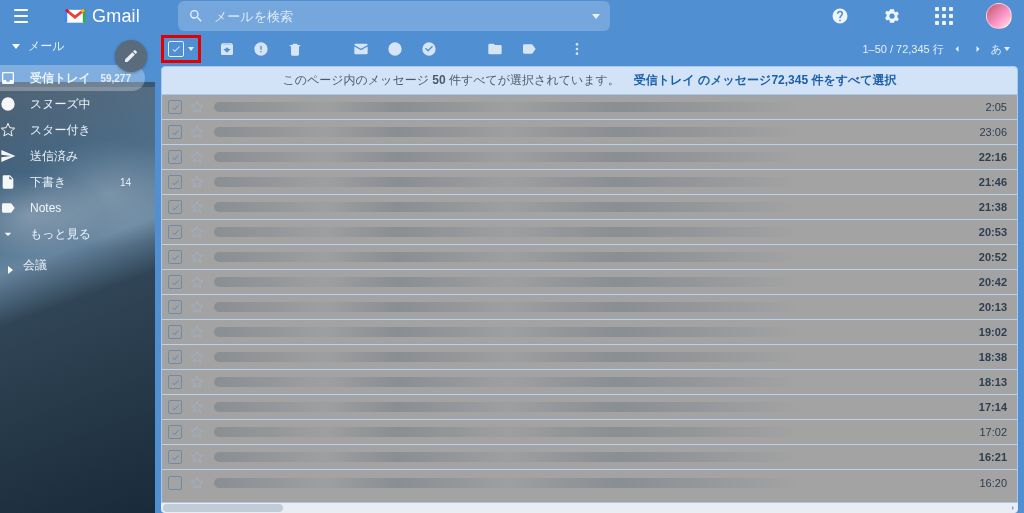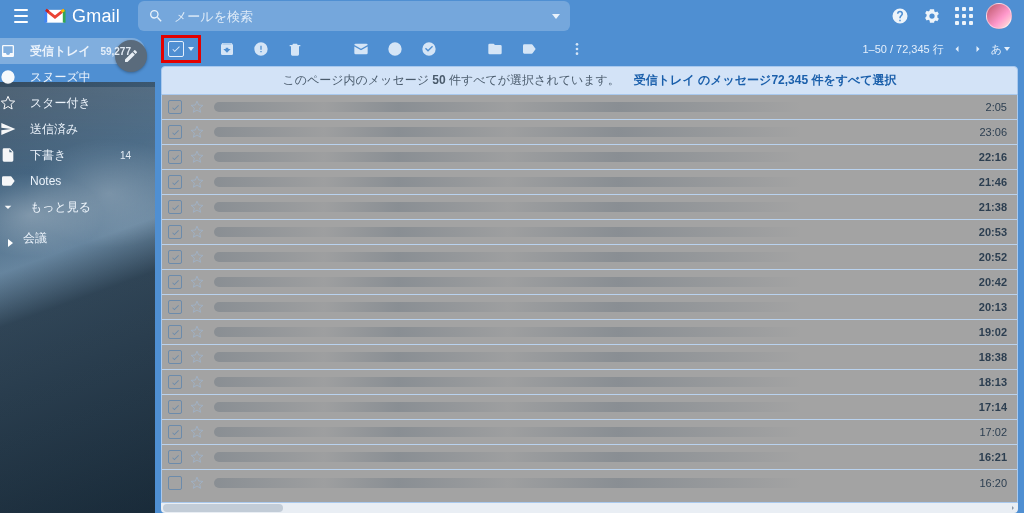--- a/index.html
+++ b/index.html
@@ -8,20 +8,21 @@
     width: 1024px; height: 513px; overflow: hidden;
     background: #4f8fd2;
   }
 
   
   .header {
     height: 32px;
     display: flex; align-items: center;
     padding: 0 12px;
     color: #fff;
+    gap: 20px;
   }
   .menu-icon { width: 18px; height: 18px; display:flex; flex-direction:column; justify-content:space-between; cursor:pointer; padding:2px;}
   .menu-icon span { display:block; height:2px; background:#fff; border-radius:1px;}
   .logo { display:flex; align-items:center; margin-left:14px; font-size:18px; font-weight:500; color:#fff; letter-spacing:.2px;}
   .logo-m { width:22px; height:16px; margin-right:6px; position:relative;}
   .logo-m svg { display:block;}
   .search-box {
     margin-left: 18px;
     flex: 0 0 432px;
     height: 30px;
@@ -224,20 +225,24 @@
         <span></span>
         <span></span>
       </div>
     </div>
   <div class="avatar"></div>
 </div>
 
 <div class="body">
 
   <div class="sidebar">
+    <div class="mail-caret-row">
+      <span class="caret"></span>
+      <span>メール</span>
+    </div>
     <div class="compose-row">
       <div class="compose-btn">
         <svg viewBox="0 0 24 24">
             <path d="M3 17.25V21h3.75L17.81 9.94l-3.75-3.75L3 17.25zM20.71 7.04a1 1 0 000-1.41l-2.34-2.34a1 1 0 00-1.41 0L15.13 5.12l3.75 3.75 1.83-1.83z"></path>
           </svg>
       </div>
     </div>
 
     <div class="nav" id="nav">
         <div class="nav-item active">

